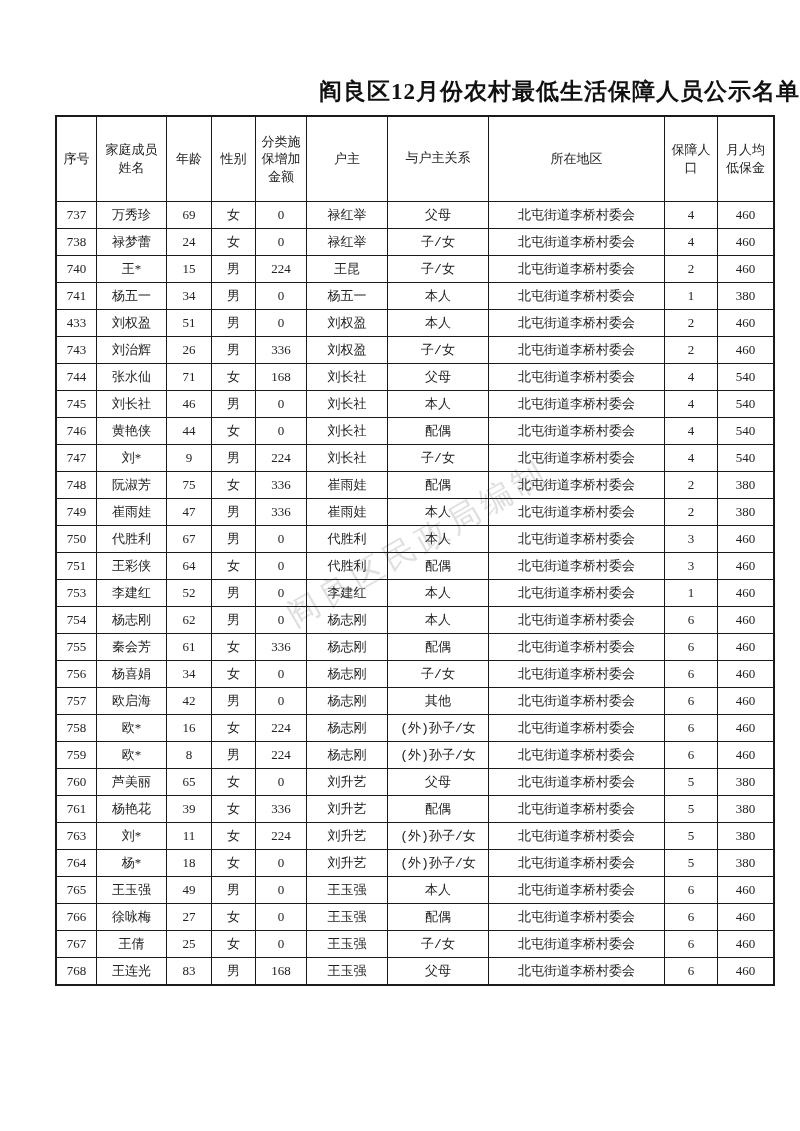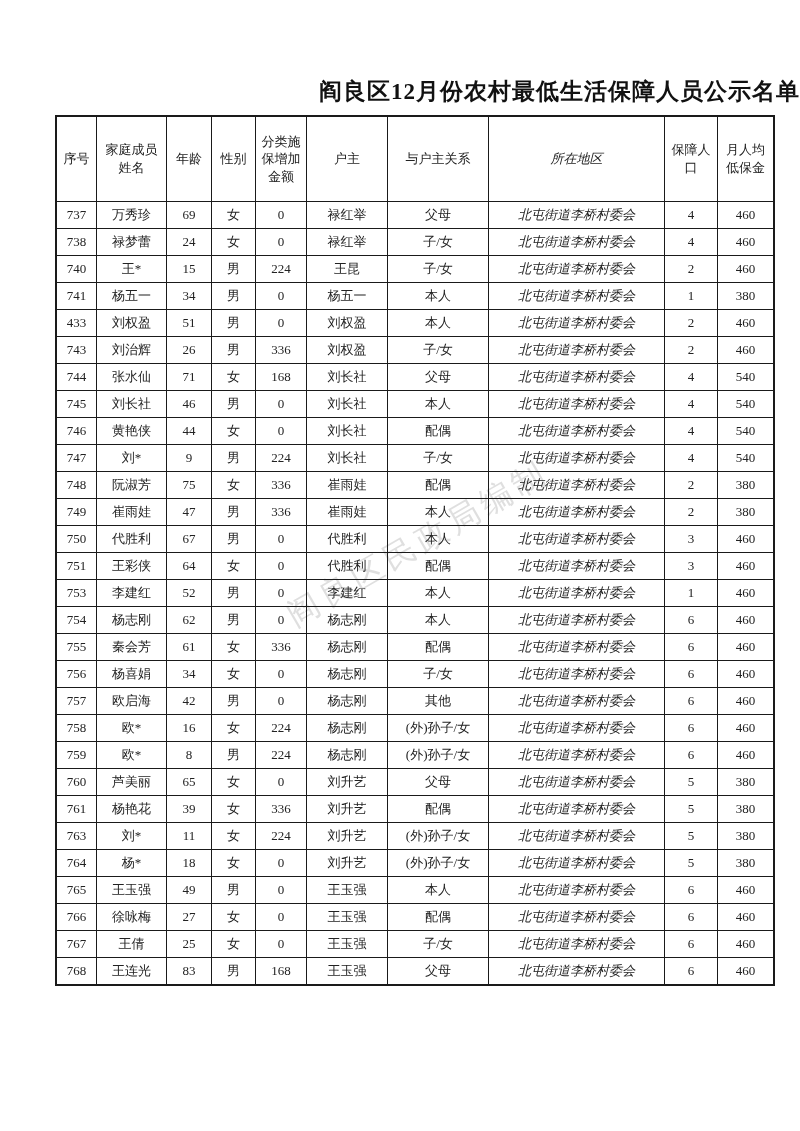--- a/index.html
+++ b/index.html
@@ -73,22 +73,22 @@
     font-size: 13px;
     white-space: nowrap;
     overflow: hidden;
   }
   .c0 { width: 39px; }
   .c1 { width: 69px; margin-left: 24px; }
   .c2 { width: 44px; margin-left: 43px; }
   .c3 { width: 43px; }
   .c4 { width: 50px; }
   .c5 { width: 80px; }
-  .c6 { width: 100px; }
-  .c7 { width: 175px; font-style: italic; }
+  .c6 { width: 100px; font-family: Liberation Mono, monospace; }
+  .c7 { width: 175px; }
   .c8 { width: 52px; }
   .c9 { width: 55px; }
 </style>
 </head>
 <body>
 
 <div class="page">
   <div class="watermark">阎良区民政局编制</div>
   <h1 class="doc-title">阎良区12月份农村最低生活保障人员公示名单</h1>
   <table class="roster">

